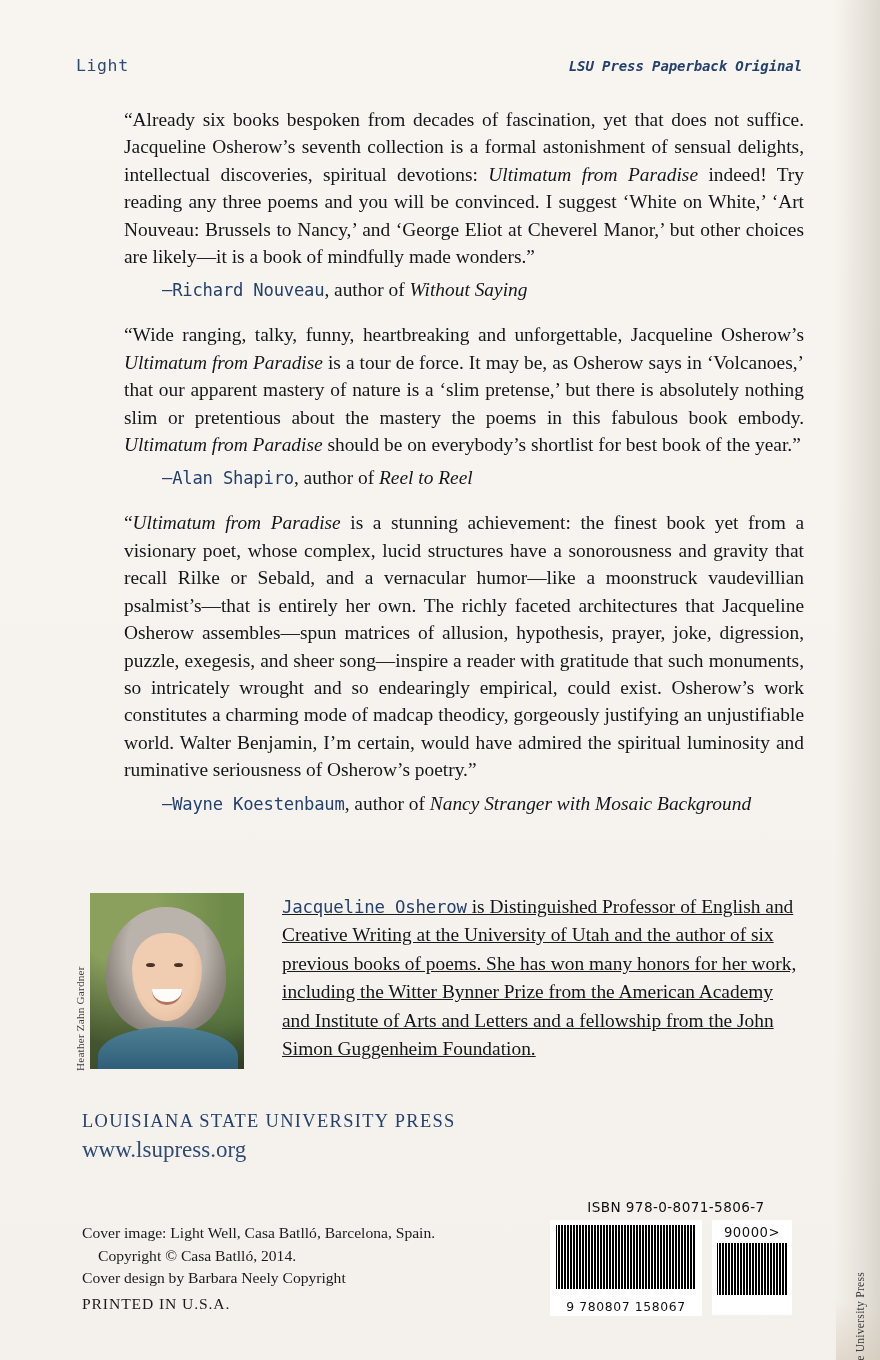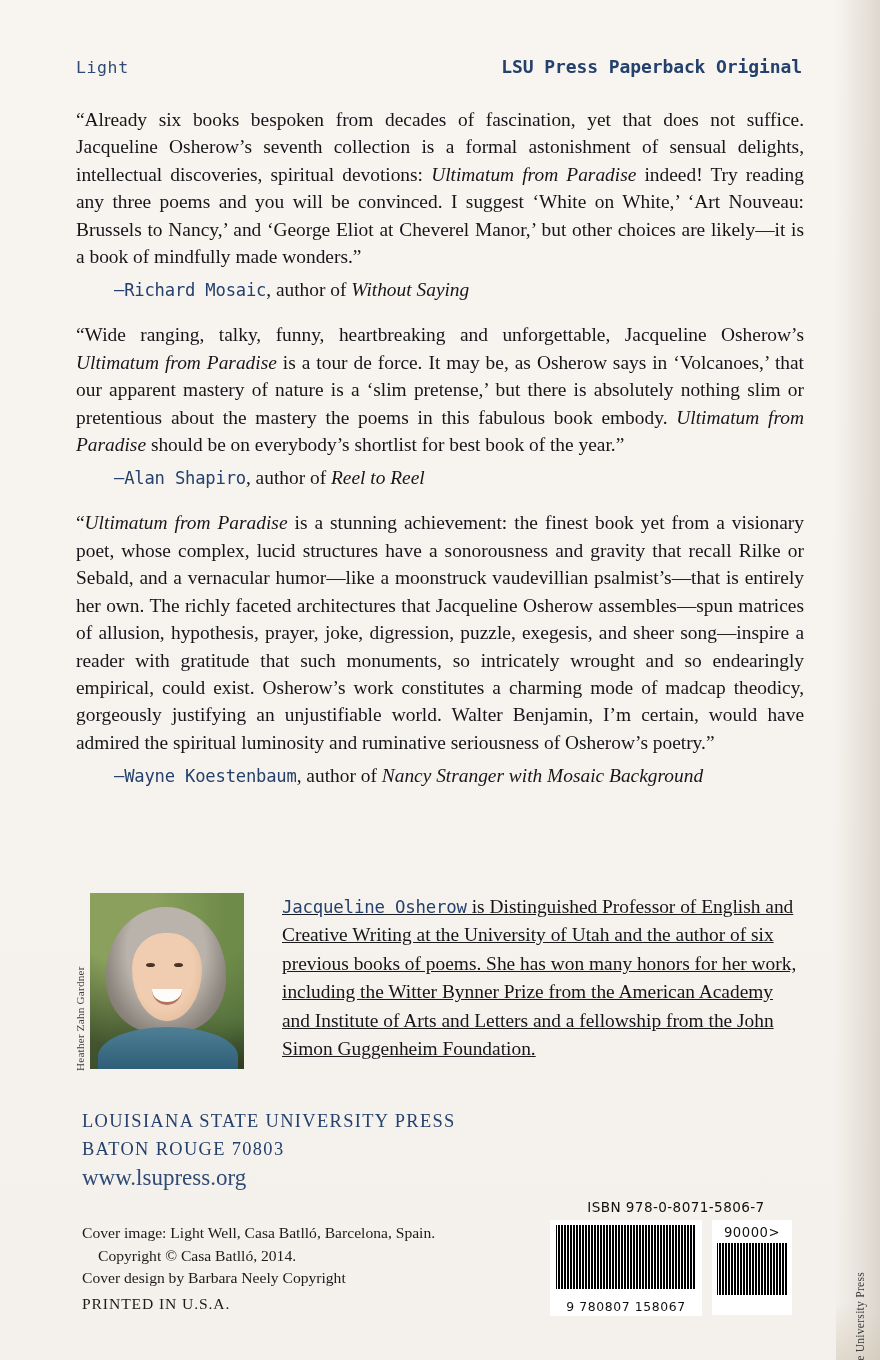--- a/index.html
+++ b/index.html
@@ -61,35 +61,37 @@
     align-items: baseline;
   }
   .genre {
     font-family: "DejaVu Sans Mono", monospace;
     font-size: 16.5px;
     letter-spacing: 0.6px;
     color: #2f4b75;
   }
   .imprint-line {
     font-family: "DejaVu Sans Mono", monospace;
-    font-size: 18px;
+    font-size: 14px;
     font-weight: bold;
     letter-spacing: -0.1px;
     color: #24406c;
+    font-style: italic;
   }
 
   
   .blurbs {
     position: absolute;
     top: 106px;
     left: 0;
     width: 728px;
   }
   .blurb {
     margin-bottom: 17px;
+    margin-left: 48px;
   }
   .blurb p {
     margin: 0;
     font-size: 19.4px;
     line-height: 27.4px;
     text-align: justify;
     text-align-last: left;
     color: #16161a;
     hyphens: auto;
   }
@@ -350,21 +352,21 @@
     <div class="header">
       <div class="genre">Light</div>
       <div class="imprint-line">LSU Press Paperback Original</div>
     </div>
 
     <div class="blurbs">
 
       <div class="blurb">
         <p>“Already six books bespoken from decades of fascination, yet that does not suffice. Jacqueline Osherow’s seventh collection is a formal astonishment of sensual delights, intellectual discoveries, spiritual devotions: <em>Ultimatum from Paradise</em> indeed! Try reading any three poems and you will be convinced. I suggest ‘White on White,’ ‘Art Nouveau: Brussels to Nancy,’ and ‘George Eliot at Cheverel Manor,’ but other choices are likely—it is a book of mindfully made wonders.”</p>
         <div class="attrib">
-          <span class="name">—Richard Mosaic</span><span class="rest">, author of </span><em class="rest">Without Saying</em>
+          <span class="name">—Richard Nouveau</span><span class="rest">, author of </span><em class="rest">Without Saying</em>
         </div>
       </div>
 
       <div class="blurb">
         <p>“Wide ranging, talky, funny, heartbreaking and unforgettable, Jacqueline Osherow’s <em>Ultimatum from Paradise</em> is a tour de force. It may be, as Osherow says in ‘Volcanoes,’ that our apparent mastery of nature is a ‘slim pretense,’ but there is absolutely nothing slim or pretentious about the mastery the poems in this fabulous book embody. <em>Ultimatum from Paradise</em> should be on everybody’s shortlist for best book of the year.”</p>
         <div class="attrib">
           <span class="name">—Alan Shapiro</span><span class="rest">, author of </span><em class="rest">Reel to Reel</em>
         </div>
       </div>
 
@@ -390,21 +392,20 @@
           <div class="shirt"></div>
         </div>
       </div>
       <div class="bio-text">
         <p><span class="bio-name">Jacqueline Osherow</span><span> is Distinguished Professor of English and Creative Writing at the University of Utah and the author of six previous books of poems. She has won many honors for her work, including the Witter Bynner Prize from the American Academy and Institute of Arts and Letters and a fellowship from the John Simon Guggenheim Foundation.</span></p>
       </div>
     </div>
 
     <div class="publisher">
       <div class="pub-line1">Louisiana State University Press</div>
-      <div class="pub-line2">Baton Rouge 70803</div>
       <div class="pub-url">www.lsupress.org</div>
     </div>
 
     <div class="colophon">
       <div>Cover image: Light Well, Casa Batlló, Barcelona, Spain.</div>
       <div class="indent">Copyright © Casa Batlló, 2014.</div>
       <div>Cover design by Barbara Neely Copyright</div>
       <div class="printed">Printed in U.S.A.</div>
     </div>
 

